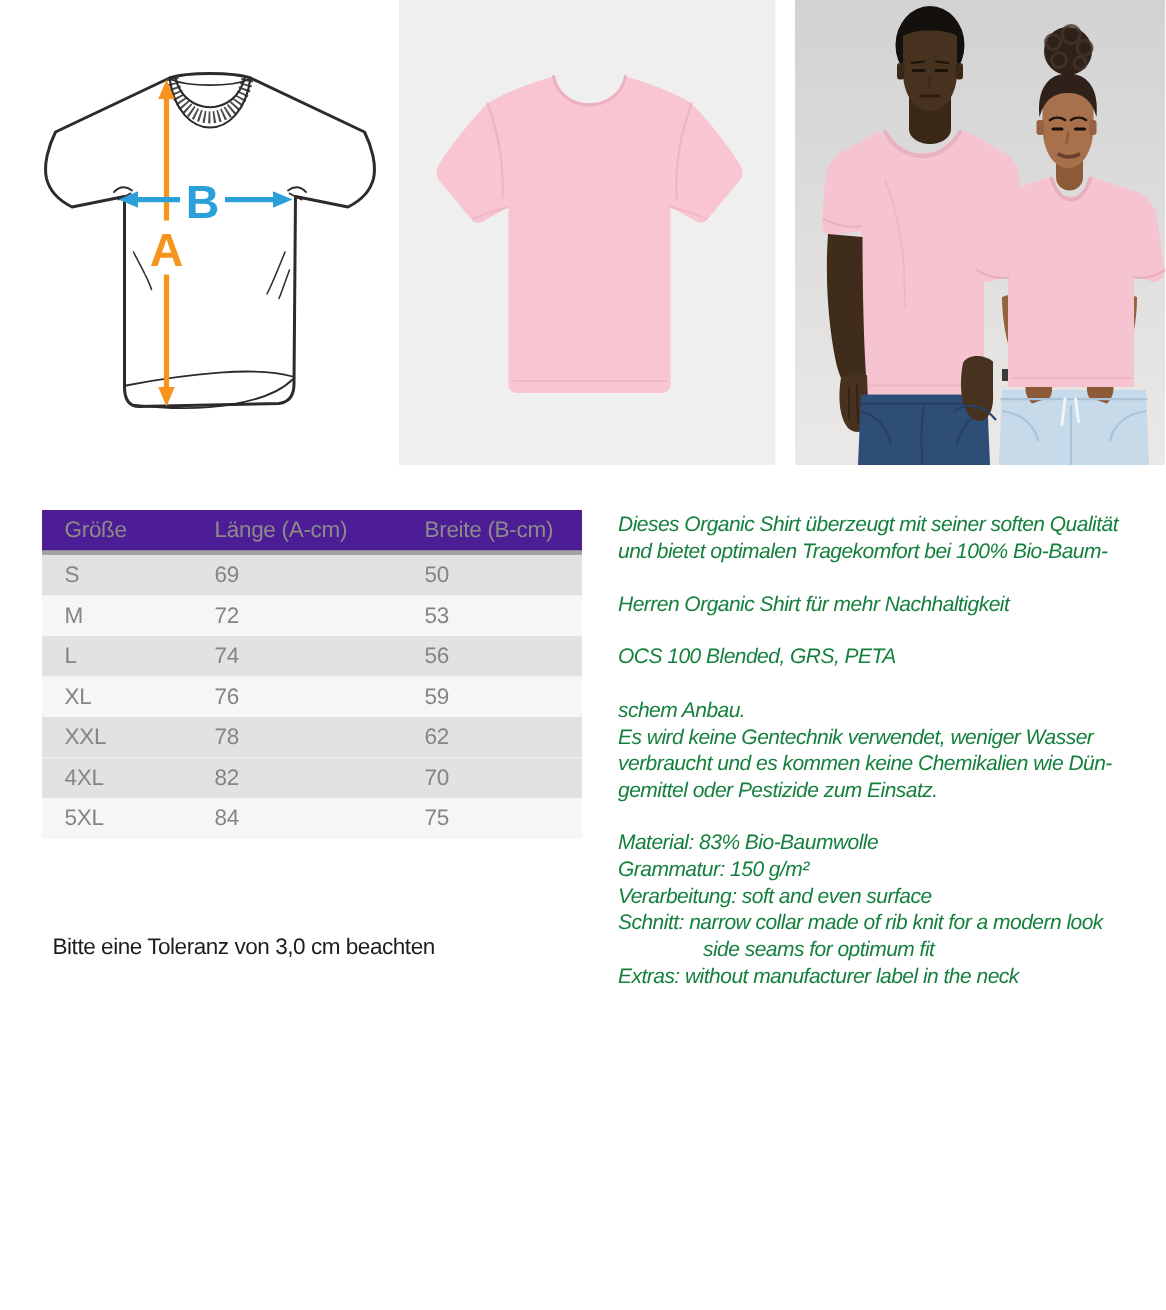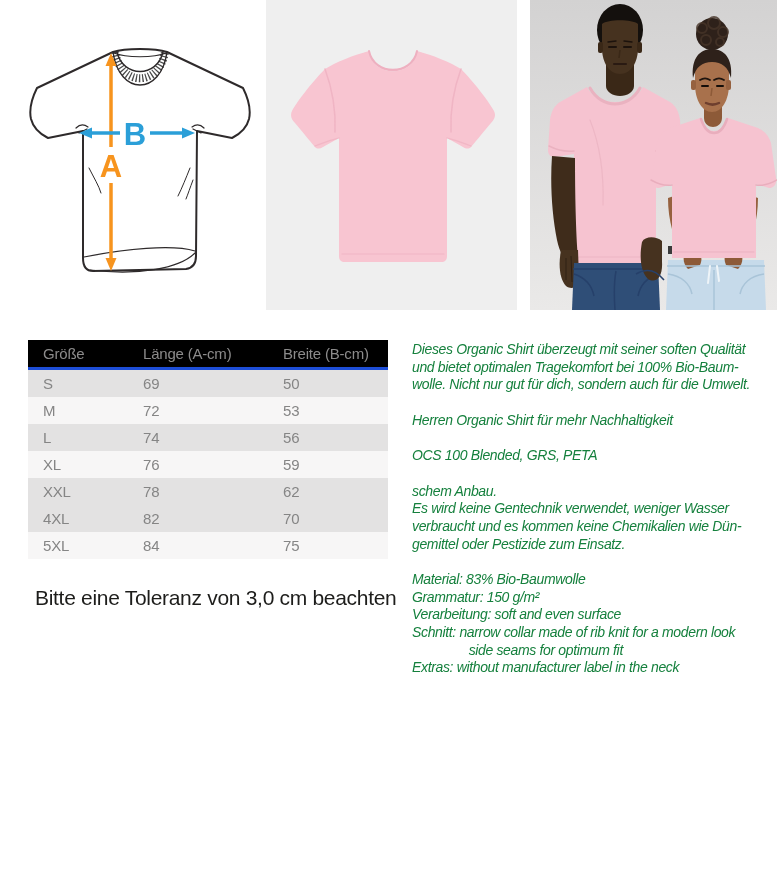--- a/index.html
+++ b/index.html
@@ -9,26 +9,26 @@
   #panel-diagram{left:0;width:260px;}
   #panel-flat{left:266px;width:251px;}
   #panel-models{left:530px;width:247px;}
 
   
   #size-table{position:absolute;left:28px;top:340px;width:360px;border-collapse:collapse;
               table-layout:fixed;font-size:15px;letter-spacing:-0.2px;color:#858585;}
   #size-table col.c1{width:100px;} #size-table col.c2{width:140px;} #size-table col.c3{width:120px;}
   #size-table th,#size-table td{height:27px;padding:0 0 0 15px;text-align:left;font-weight:normal;
               vertical-align:middle;white-space:nowrap;overflow:hidden;}
-  #size-table thead tr{background:#000000;border-bottom:3px solid #1d4ed8;color:#8c8b8b;}
+  #size-table thead tr{background:#4c1d95;border-bottom:3px solid #a3a3a3;color:#8c8b8b;}
   #size-table tbody tr.odd{background:#e3e2e2;}
   #size-table tbody tr.even{background:#f7f6f6;}
 
   
-  #tolerance{position:absolute;left:35px;top:586px;font-size:21px;letter-spacing:-0.3px;color:#1d1d1b;}
+  #tolerance{position:absolute;left:35px;top:623px;font-size:15px;letter-spacing:-0.3px;color:#1d1d1b;}
 
   
   #description{position:absolute;left:412px;top:341px;width:365px;font-size:14px;
                letter-spacing:-0.35px;color:#15803d;font-style:italic;}
   #description .para{margin:0 0 17.7px 0;}
   #description .line{line-height:17.7px;height:17.7px;white-space:nowrap;}
 </style>
 </head>
 <body>
 
@@ -241,21 +241,20 @@
         </tr>
       </tbody>
   </table>
 
   <div id="tolerance">Bitte eine Toleranz von 3,0 cm beachten</div>
 
   <div id="description">
       <div class="para">
         <div class="line">Dieses Organic Shirt überzeugt mit seiner soften Qualität</div>
         <div class="line">und bietet optimalen Tragekomfort bei 100% Bio-Baum-</div>
-        <div class="line">wolle. Nicht nur gut für dich, sondern auch für die Umwelt.</div>
       </div>
       <div class="para">
         <div class="line">Herren Organic Shirt für mehr Nachhaltigkeit</div>
       </div>
       <div class="para">
         <div class="line">OCS 100 Blended, GRS, PETA</div>
       </div>
       <div class="para">
         <div class="line">schem Anbau.</div>
         <div class="line">Es wird keine Gentechnik verwendet, weniger Wasser</div>

